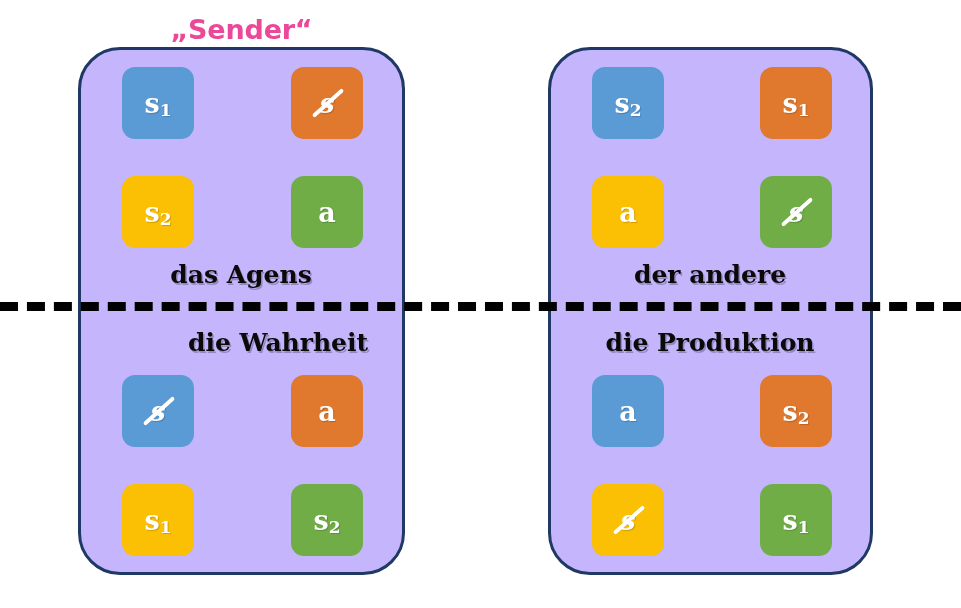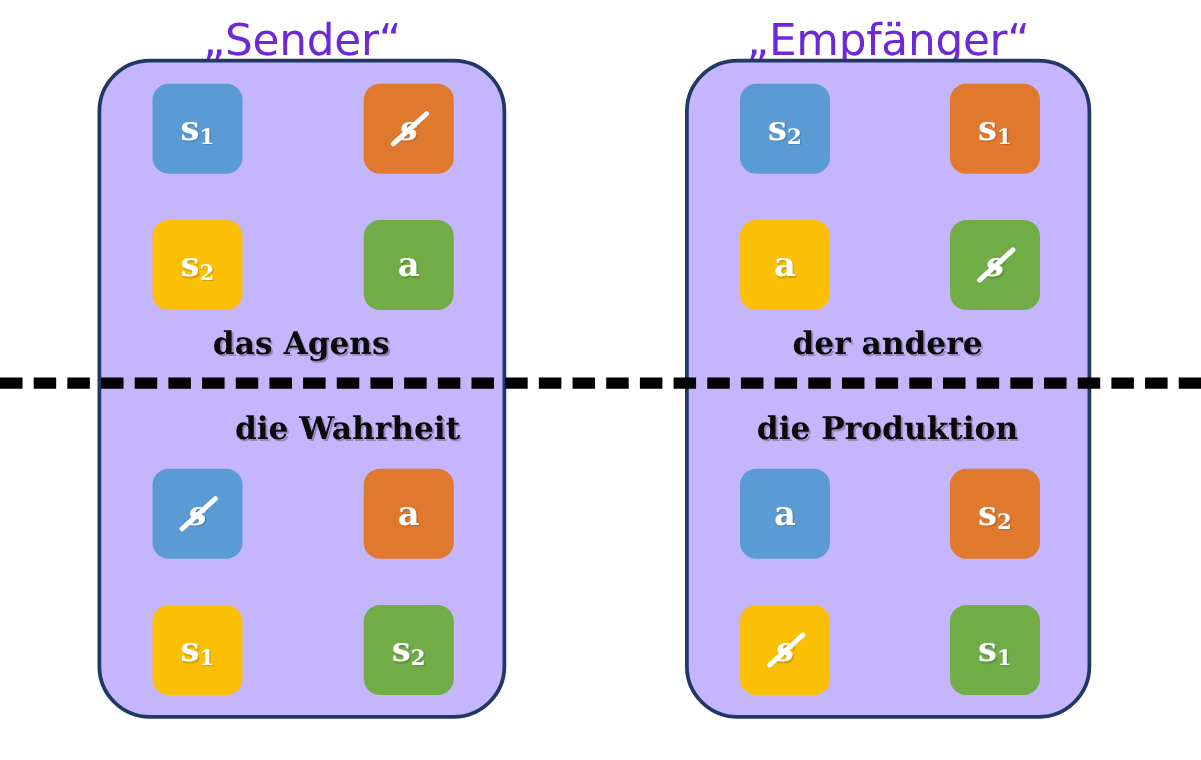--- a/index.html
+++ b/index.html
@@ -9,23 +9,23 @@
     font-family:"Liberation Sans", sans-serif;
     overflow:hidden;
     position:relative;
   }
   #stage{position:absolute;left:0;top:0;width:961px;height:608px;}
 
   
   .panel-title{
     position:absolute;
     font-family:"DejaVu Sans", sans-serif;
-    font-size:35px;
-    font-weight:400;
-    color:#6d28d9;
+    font-size:27px;
+    font-weight:700;
+    color:#ec4899;
     letter-spacing:-0.2px;
     white-space:nowrap;
     text-align:center;
     line-height:1;
   }
 
   
   .panel{
     position:absolute;
     background:#c4b5fd;
@@ -106,21 +106,20 @@
     border-top:9px dashed #000000;
   }
 </style>
 </head>
 <body>
 
 <div id="stage">
 
   <div class="panel-title" style="left:78px;top:16px;width:327px;">„Sender“</div>
 
-  <div class="panel-title" style="left:548px;top:16px;width:325px;">„Empfänger“</div>
 
   <div class="panel" style="left:78px;top:47px;width:327px;height:528px;">
 
     <div class="tile c-blue" style="left:41px;top:17px;">
       <span class="glyph">s<sub>1</sub></span>
     </div>
 
     <div class="tile c-orange" style="left:210px;top:17px;">
       <span class="glyph slashed">s<i class="slash"></i></span>
     </div>

